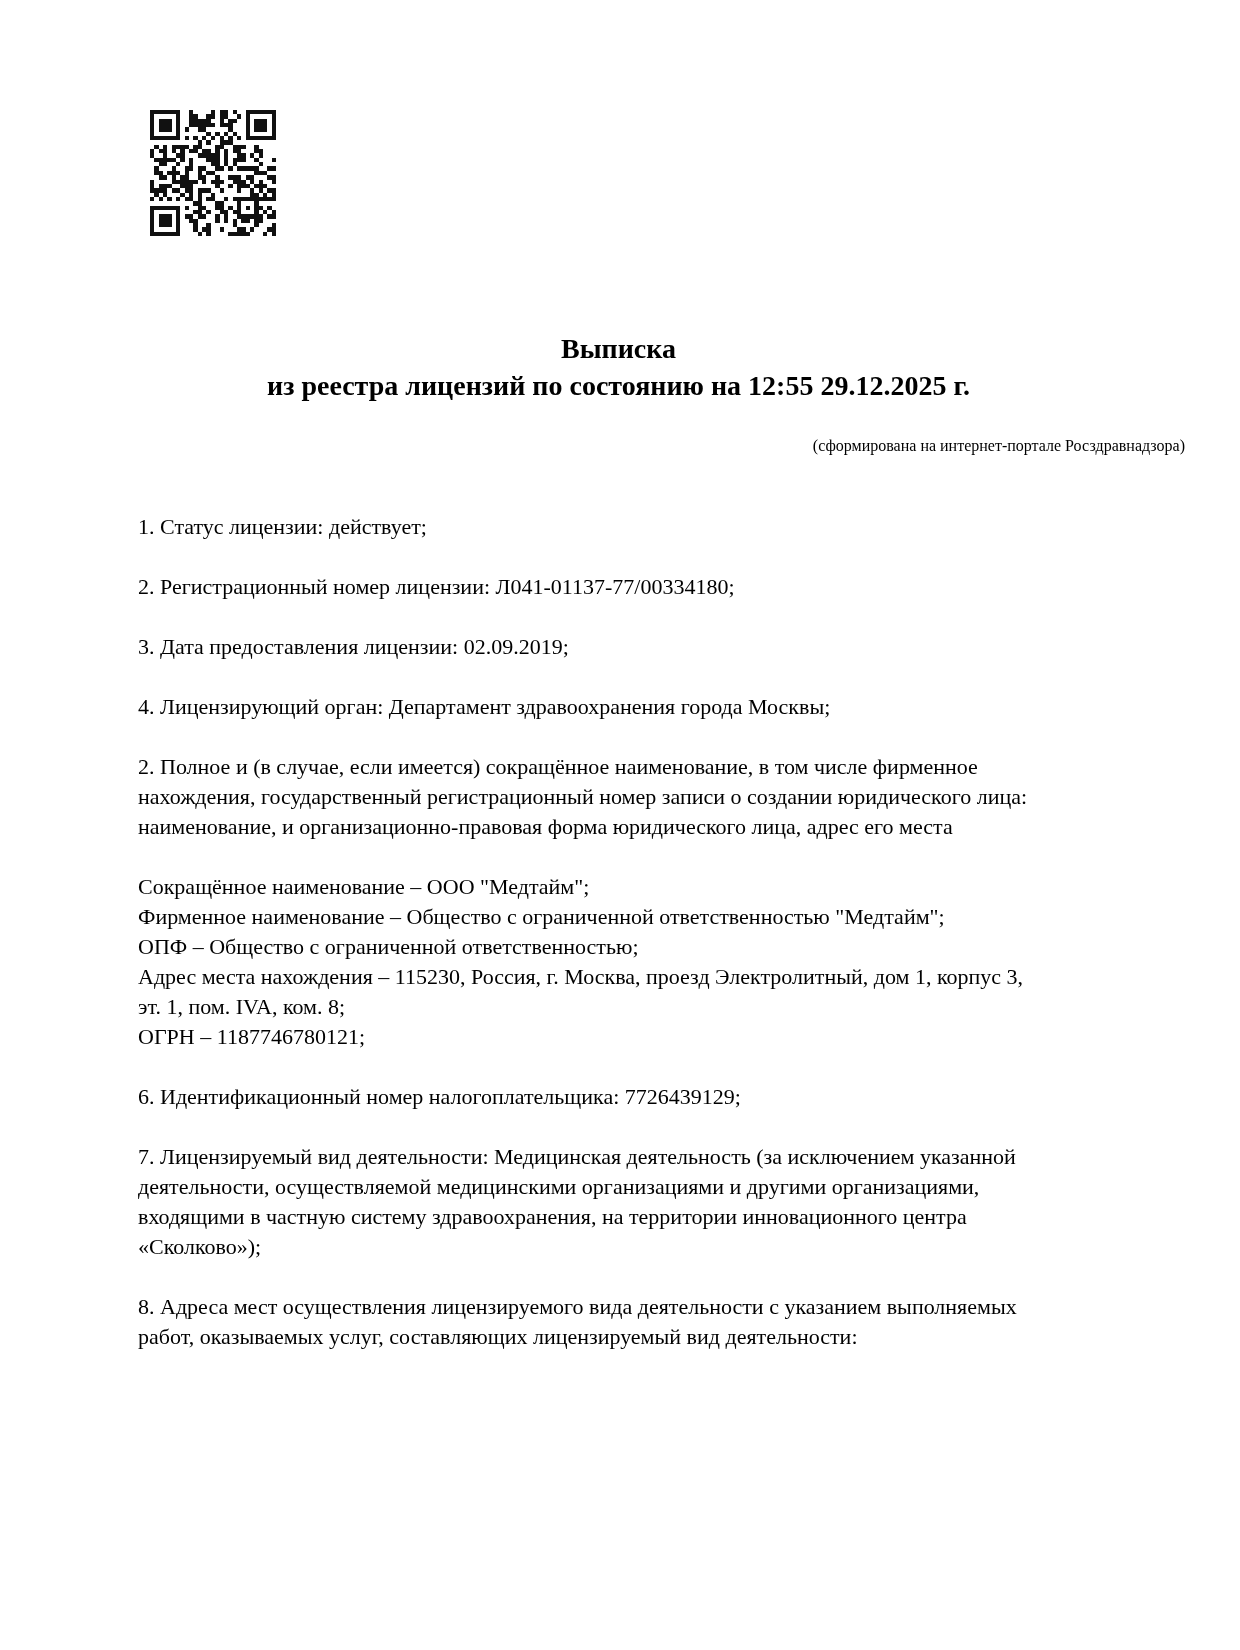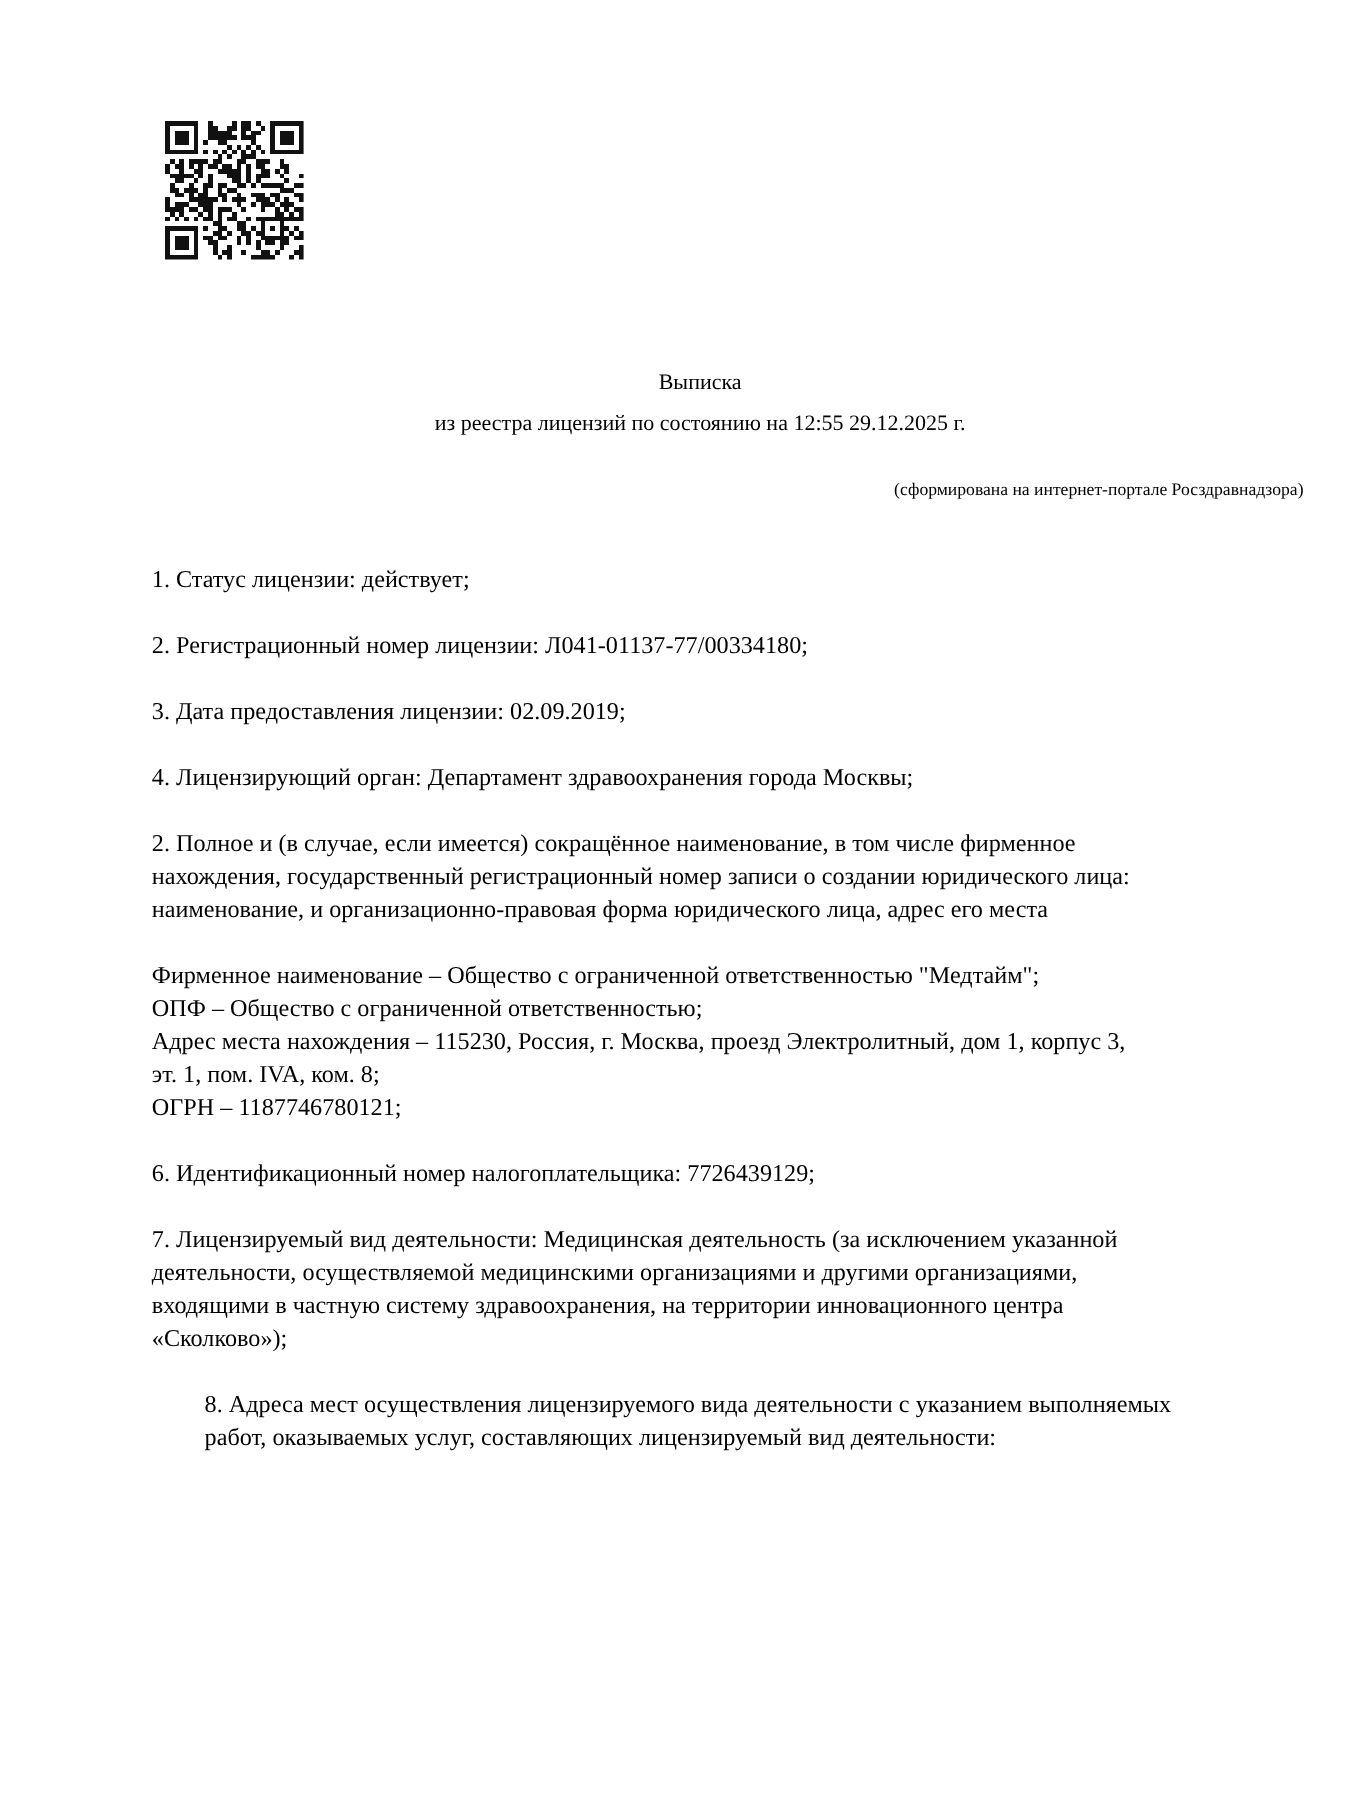--- a/index.html
+++ b/index.html
@@ -19,47 +19,47 @@
   .qr {
     position: absolute;
     left: 150px;
     top: 110px;
     width: 126px;
     height: 126px;
   }
   .qr svg { width: 100%; height: 100%; display: block; fill: #111111; }
   .title-block {
     position: absolute;
-    left: 144px;
+    left: 126px;
     top: 330px;
     width: 985px;
     text-align: center;
-    font-weight: normal;
-    font-size: 20px;
+    font-weight: bold;
+    font-size: 28px;
     line-height: 37px;
   }
   .subtitle {
     position: absolute;
     left: 140px;
     top: 434px;
     width: 1045px;
     text-align: right;
     font-size: 16px;
     line-height: 24px;
   }
   .doc-body {
     position: absolute;
     left: 138px;
     top: 512px;
     width: 1005px;
     font-size: 22px;
     line-height: 30px;
   }
   .para { margin-bottom: 30px; }
-  .para:last-child { margin-bottom: 0; margin-left: 48px; }
+  .para:last-child { margin-bottom: 0; }
   .line { white-space: nowrap; }
 </style>
 </head>
 <body>
 
 <div class="page">
 
   <div class="qr">
     <svg xmlns="http://www.w3.org/2000/svg" shape-rendering="crispEdges" viewBox="0 0 29 29" style="fill: rgb(17, 17, 17);">
         <rect x="0" y="0" width="1" height="1"></rect>
@@ -501,20 +501,21 @@
       <div class="line">4. Лицензирующий орган: Департамент здравоохранения города Москвы;</div>
     </div>
 
     <div class="para">
       <div class="line">2. Полное и (в случае, если имеется) сокращённое наименование, в том числе фирменное</div>
       <div class="line">нахождения, государственный регистрационный номер записи о создании юридического лица:</div>
       <div class="line">наименование, и организационно-правовая форма юридического лица, адрес его места</div>
     </div>
 
     <div class="para">
+      <div class="line">Сокращённое наименование – ООО "Медтайм";</div>
       <div class="line">Фирменное наименование – Общество с ограниченной ответственностью "Медтайм";</div>
       <div class="line">ОПФ – Общество с ограниченной ответственностью;</div>
       <div class="line">Адрес места нахождения – 115230, Россия, г. Москва, проезд Электролитный, дом 1, корпус 3,</div>
       <div class="line">эт. 1, пом. IVA, ком. 8;</div>
       <div class="line">ОГРН – 1187746780121;</div>
     </div>
 
     <div class="para">
       <div class="line">6. Идентификационный номер налогоплательщика: 7726439129;</div>
     </div>

